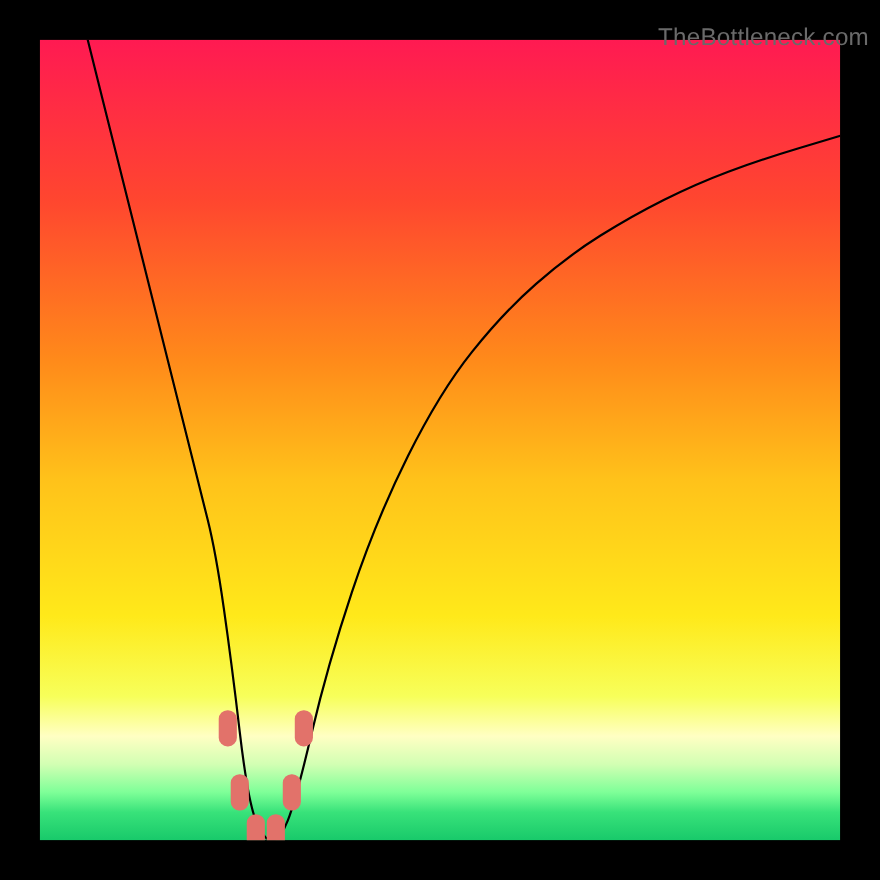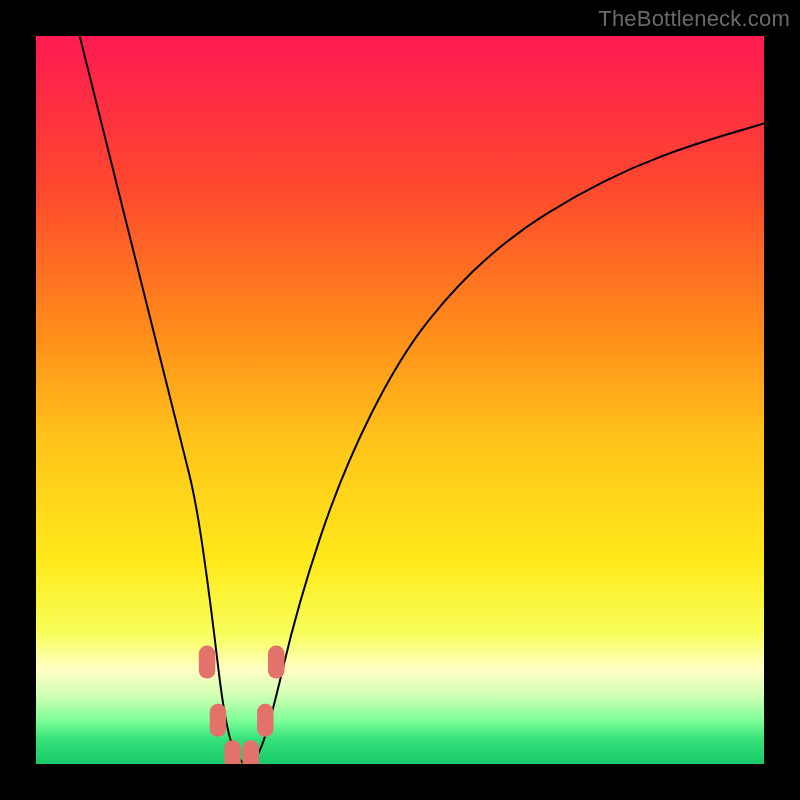--- a/index.html
+++ b/index.html
@@ -14,21 +14,21 @@
   .frame {
     position: absolute;
     left: 36px;
     top: 36px;
     width: 728px;
     height: 728px;
     overflow: hidden;
   }
   .watermark {
     position: absolute;
-    top: 6px;
+    top: 21px;
     right: 10px;
     color: #6a6a6a;
     font-size: 22px;
     font-weight: 400;
     letter-spacing: 0.2px;
     z-index: 20;
   }
   svg {
     display: block;
     width: 728px;

